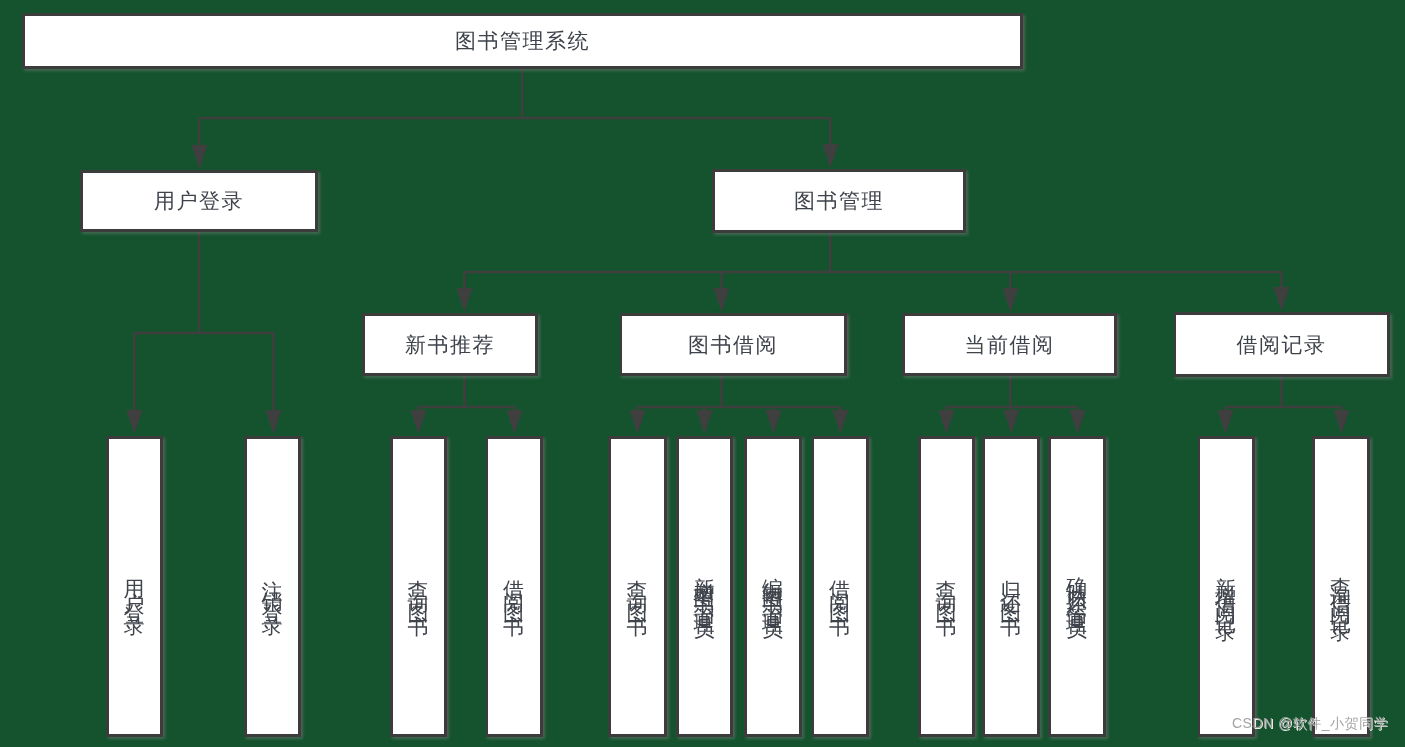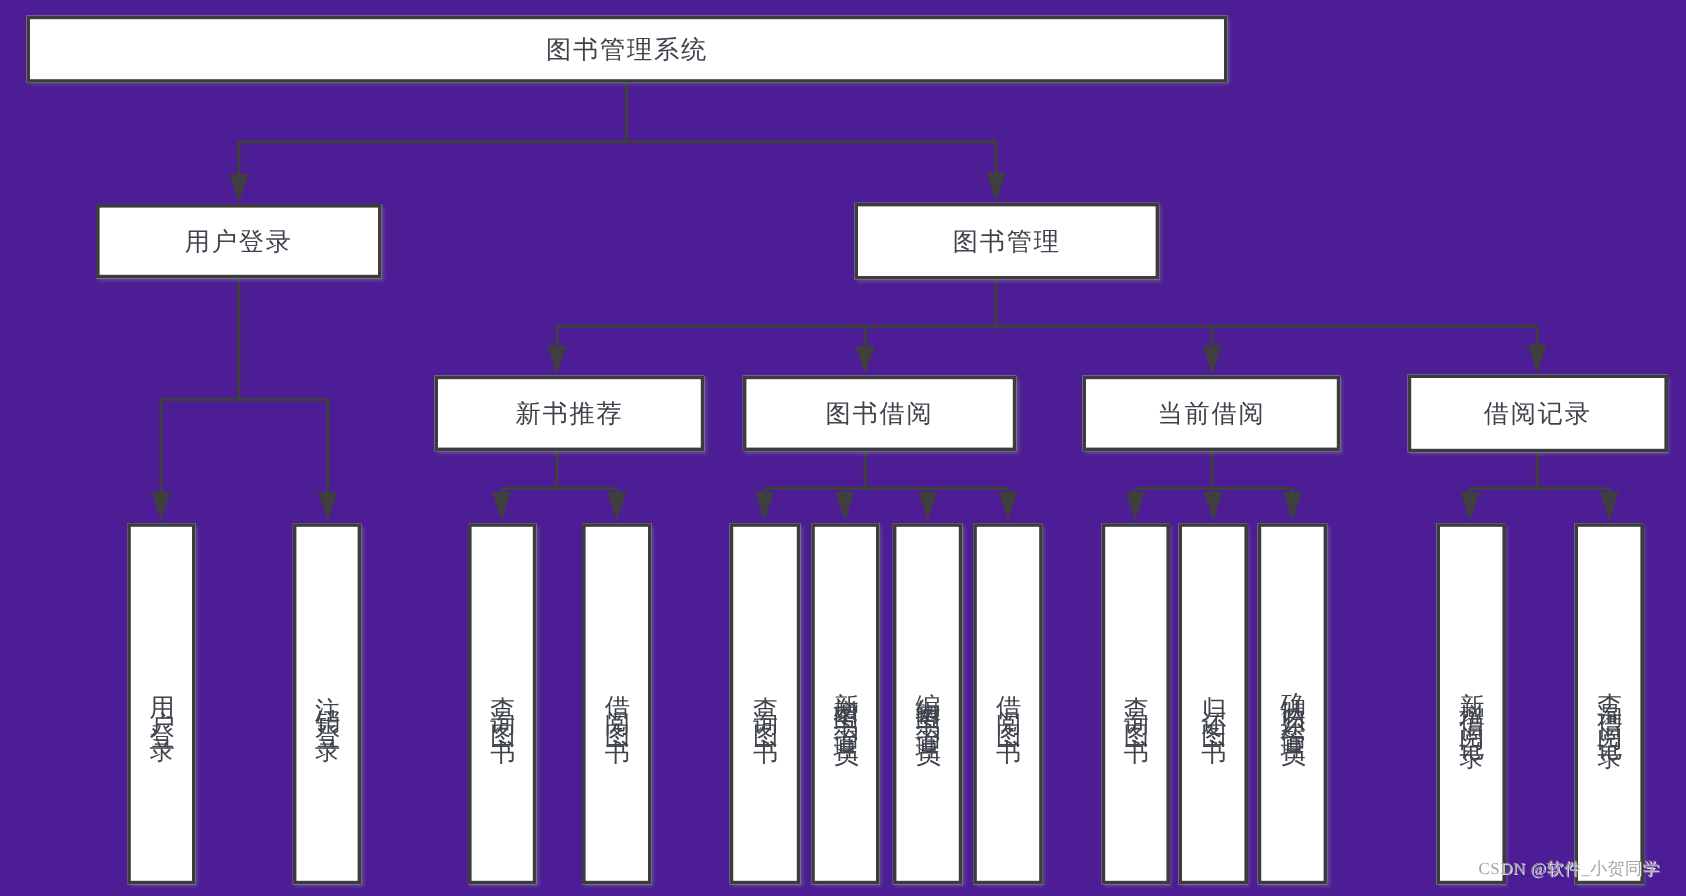--- a/index.html
+++ b/index.html
@@ -1,21 +1,21 @@
 <!DOCTYPE html>
 <html><head>
 <meta charset="utf-8">
 <style>
   html, body { margin: 0; padding: 0; background: #ffffff; }
   .canvas {
     position: relative;
     width: 1405px;
     height: 747px;
-    background: #4c1d95;
-    font-family: Liberation Serif, serif;
+    background: #14532d;
+    font-family: Liberation Sans, sans-serif;
     overflow: hidden;
   }
   .connector-layer {
     position: absolute;
     left: 0; top: 0;
     width: 1405px; height: 747px;
     pointer-events: none;
   }
   .box {
     position: absolute;
@@ -95,21 +95,21 @@
     <span class="hlabel">图书管理系统</span>
   </div>
 
   <div class="box" style="left:80px; top:170px; width:238px; height:62px;">
     <span class="hlabel">用户登录</span>
   </div>
   <div class="box" style="left:712px; top:169px; width:254px; height:64px;">
     <span class="hlabel">图书管理</span>
   </div>
 
-  <div class="box" style="left:362px; top:313px; width:225px; height:63px;">
+  <div class="box" style="left:362px; top:313px; width:176px; height:63px;">
     <span class="hlabel">新书推荐</span>
   </div>
   <div class="box" style="left:619px; top:313px; width:228px; height:63px;">
     <span class="hlabel">图书借阅</span>
   </div>
   <div class="box" style="left:902px; top:313px; width:215px; height:63px;">
     <span class="hlabel">当前借阅</span>
   </div>
   <div class="box" style="left:1173px; top:312px; width:217px; height:65px;">
     <span class="hlabel">借阅记录</span>

